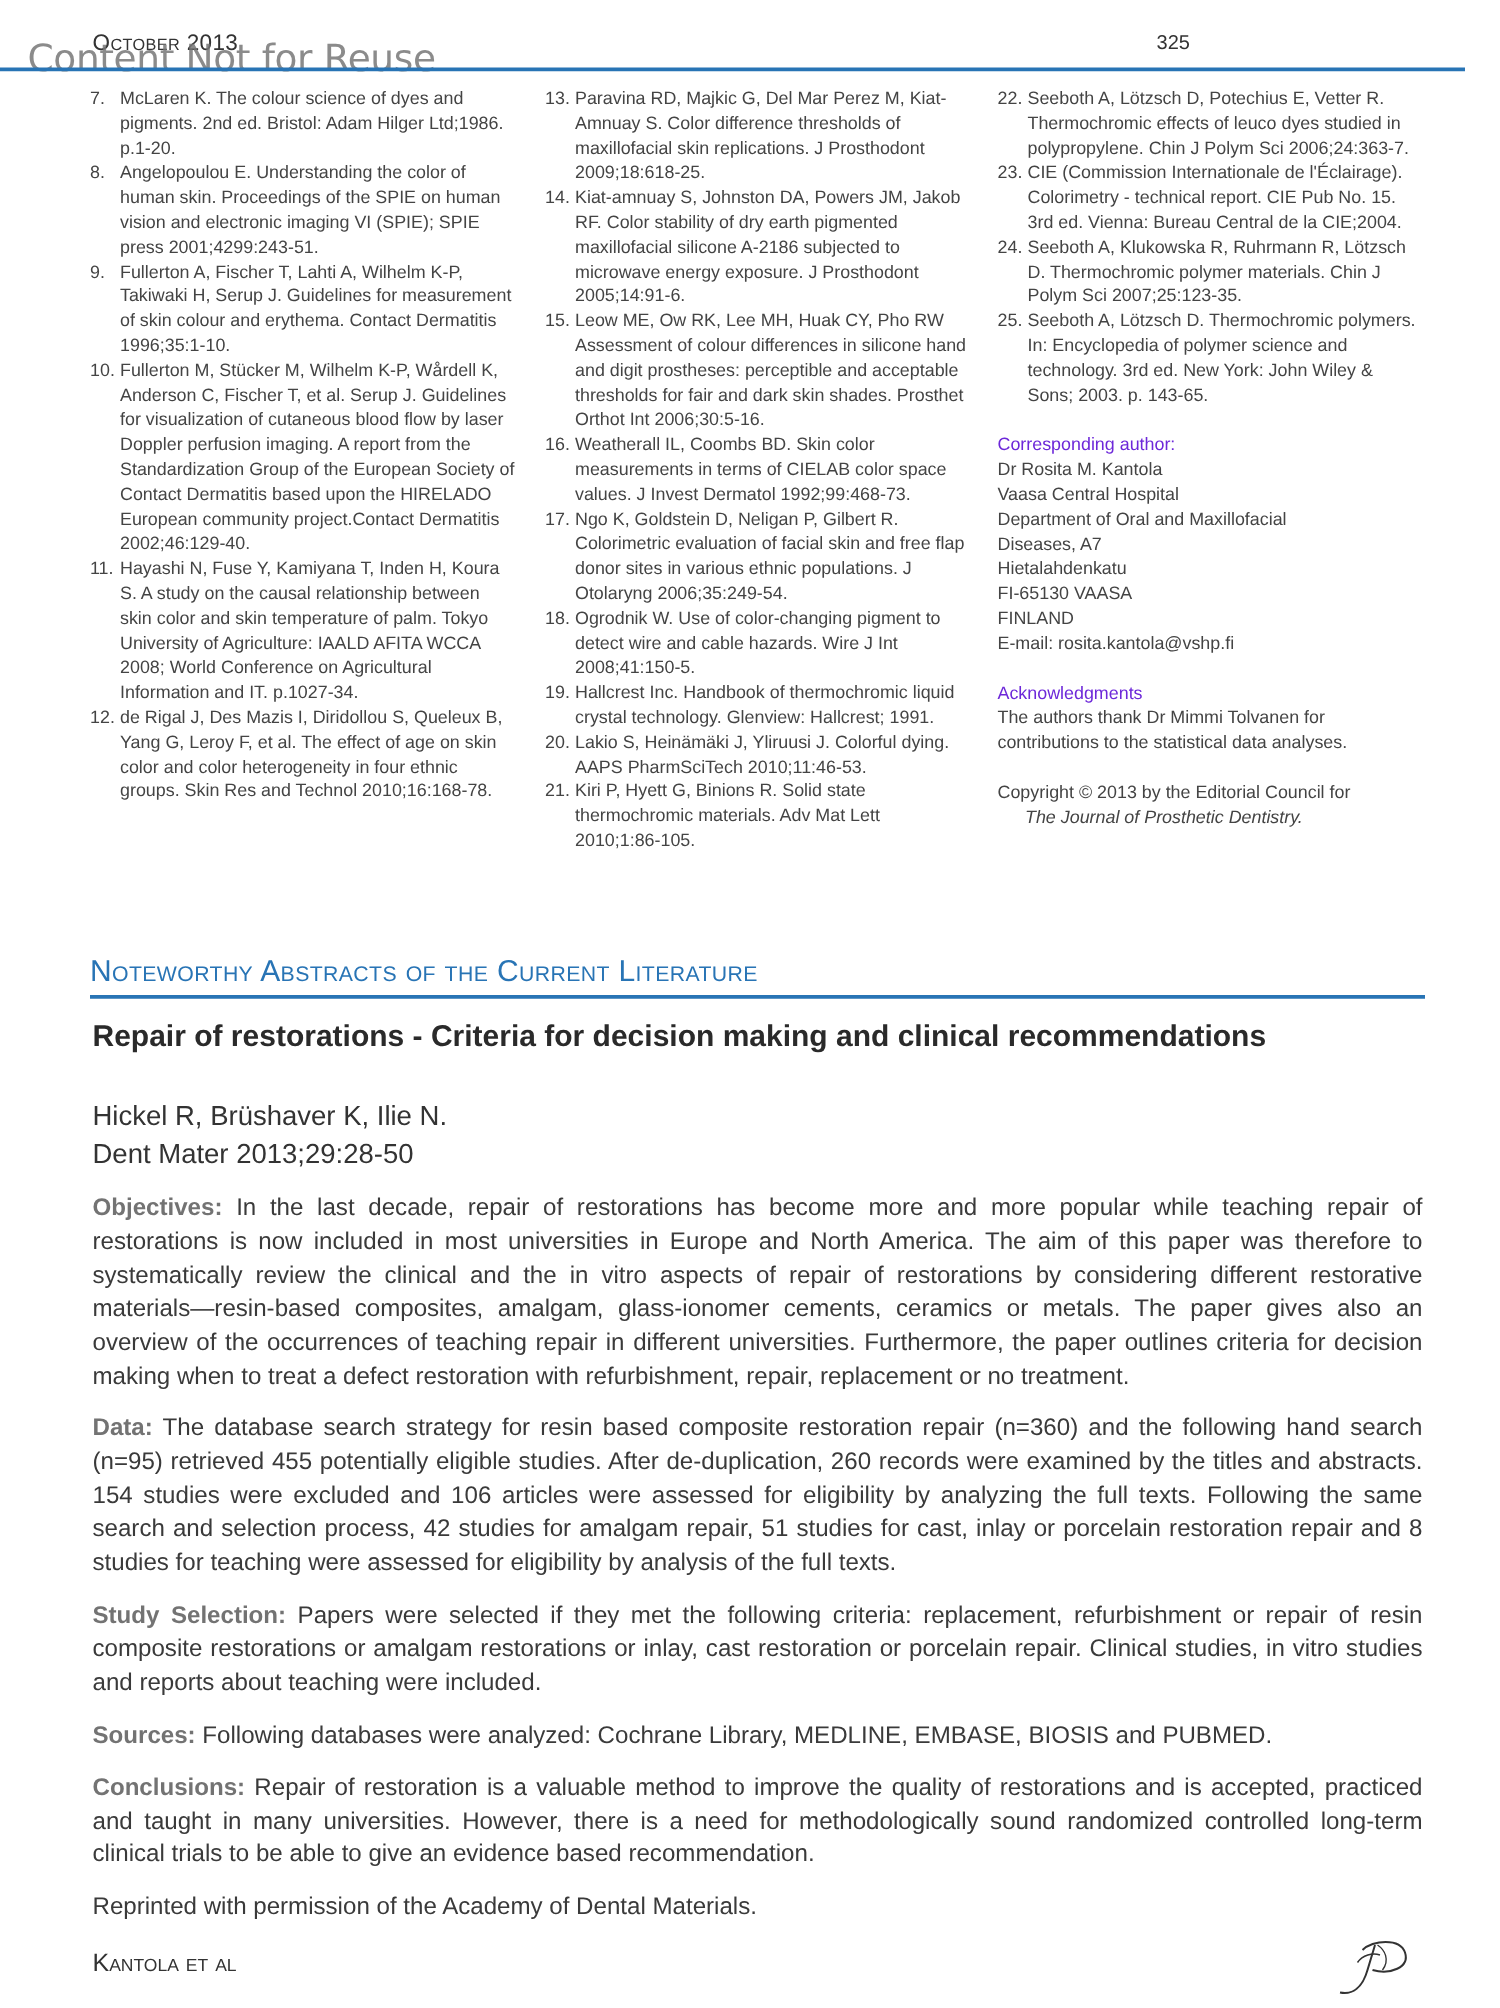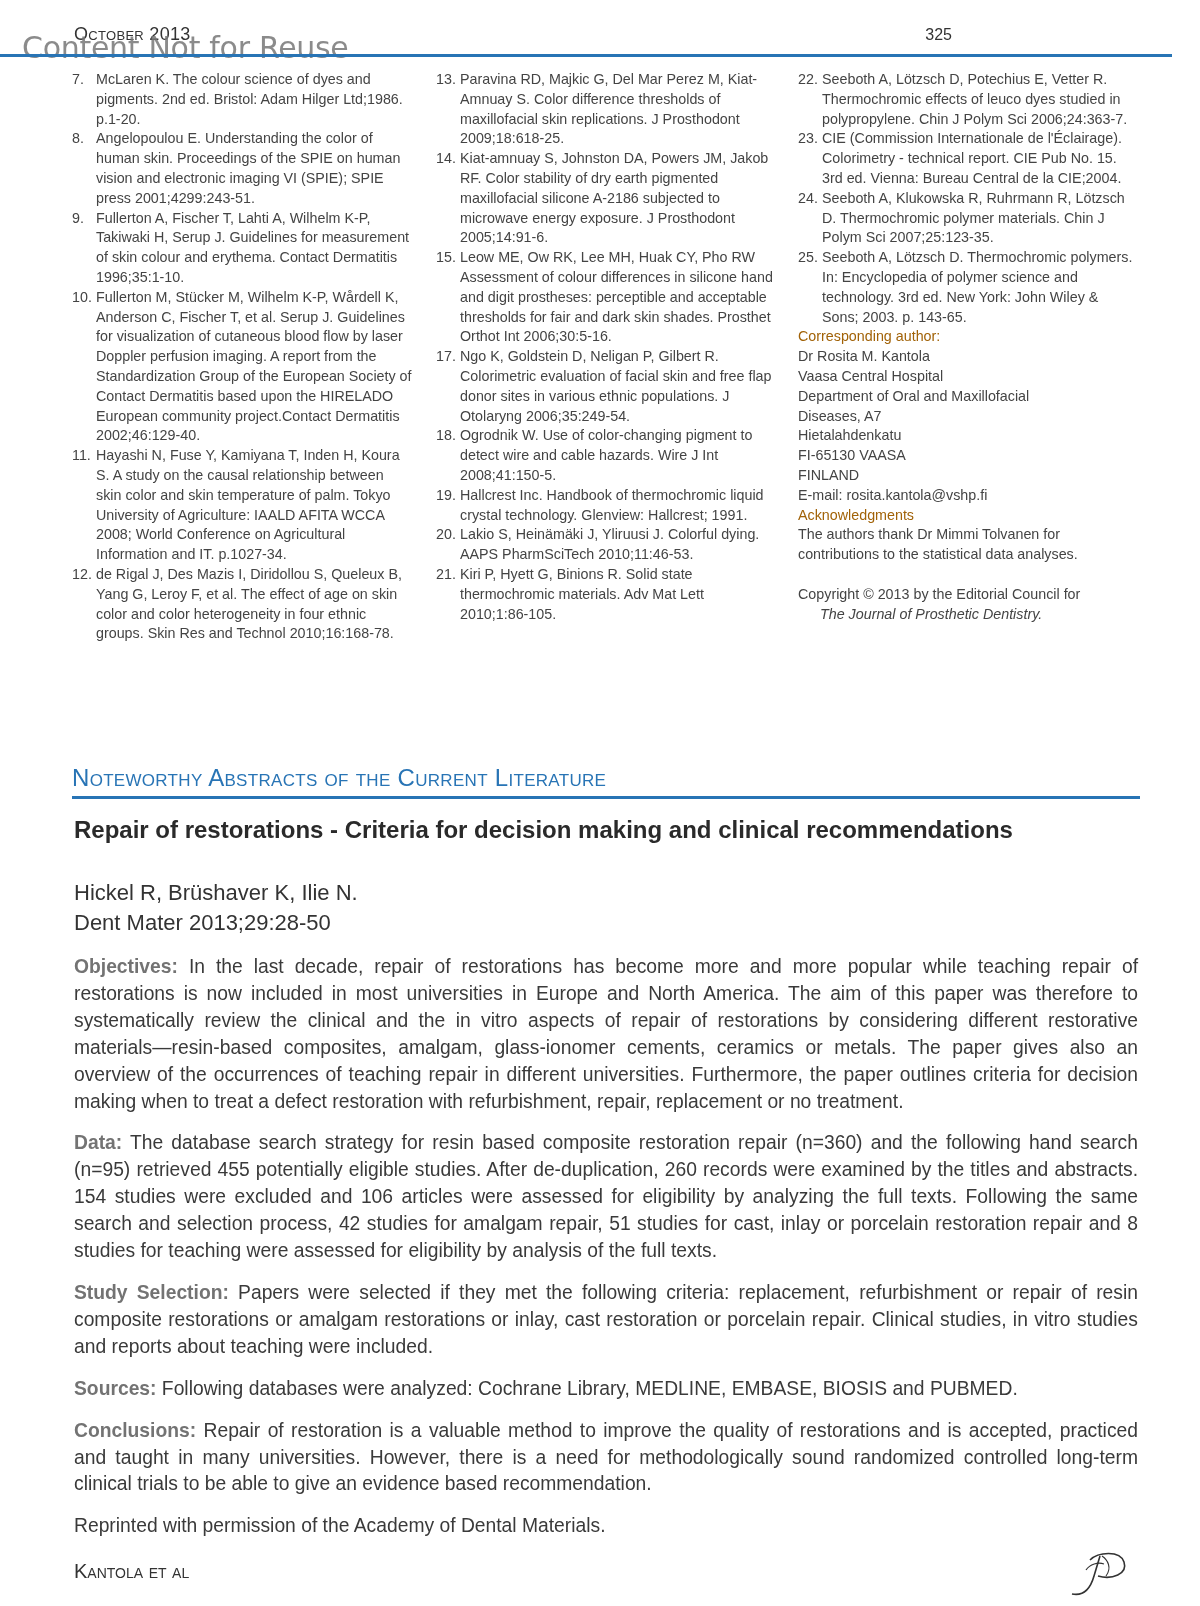--- a/index.html
+++ b/index.html
@@ -29,21 +29,21 @@
   .refs {
     position: absolute; top: 70px; font-size: 14.3px; line-height: 19.8px; color: #444;
   }
   .refs.col1 { left: 72px; width: 340px; }
   .refs.col2 { left: 436px; width: 340px; }
   .refs.col3 { left: 798px; width: 340px; }
   .ref { display: flex; }
   .ref .num { flex: 0 0 24px; text-align: left; }
   .ref .txt { flex: 1; }
 
-  .side-head { color: #a16207; }
+  .side-head { color: #6d28d9; margin-top: 20px; }
   .side-line { white-space: nowrap; }
   .copyright { margin-top: 20px; }
   .copyright .jname { font-style: italic; padding-left: 22px; display: block; }
 
   .section-title {
     position: absolute; left: 72px; top: 764px; width: 1068px; 
     font-size: 24px; font-variant: small-caps; color: #2874b5; letter-spacing: 0.3px;
   }
   .section-rule {
     position: absolute; left: 72px; top: 796px; width: 1068px; height: 3px; background: #2874b5;
@@ -108,20 +108,24 @@
       <span class="num">13.</span>
       <span class="txt">Paravina RD, Majkic G, Del Mar Perez M, Kiat-Amnuay S. Color difference thresholds of maxillofacial skin replications. J Prosthodont 2009;18:618-25.</span>
     </div>
   <div class="ref">
       <span class="num">14.</span>
       <span class="txt">Kiat-amnuay S, Johnston DA, Powers JM, Jakob RF. Color stability of dry earth pigmented maxillofacial silicone A-2186 subjected to microwave energy exposure. J Prosthodont 2005;14:91-6.</span>
     </div>
   <div class="ref">
       <span class="num">15.</span>
       <span class="txt">Leow ME, Ow RK, Lee MH, Huak CY, Pho RW Assessment of colour differences in silicone hand and digit prostheses: perceptible and acceptable thresholds for fair and dark skin shades. Prosthet Orthot Int 2006;30:5-16.</span>
+    </div>
+  <div class="ref">
+      <span class="num">16.</span>
+      <span class="txt">Weatherall IL, Coombs BD. Skin color measurements in terms of CIELAB color space values. J Invest Dermatol 1992;99:468-73.</span>
     </div>
   <div class="ref">
       <span class="num">17.</span>
       <span class="txt">Ngo K, Goldstein D, Neligan P, Gilbert R. Colorimetric evaluation of facial skin and free flap donor sites in various ethnic populations. J Otolaryng 2006;35:249-54.</span>
     </div>
   <div class="ref">
       <span class="num">18.</span>
       <span class="txt">Ogrodnik W. Use of color-changing pigment to detect wire and cable hazards. Wire J Int 2008;41:150-5.</span>
     </div>
   <div class="ref">

